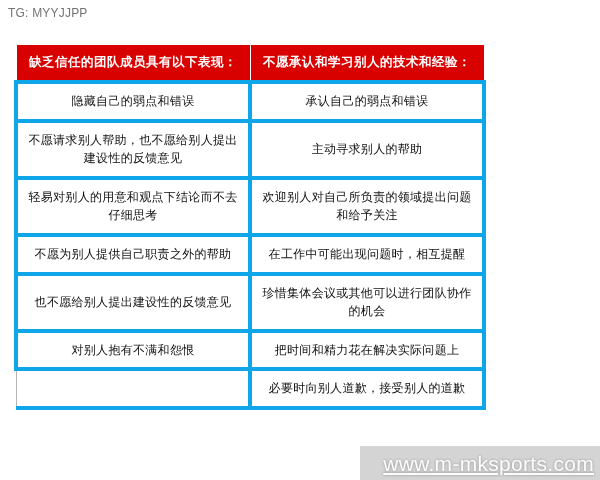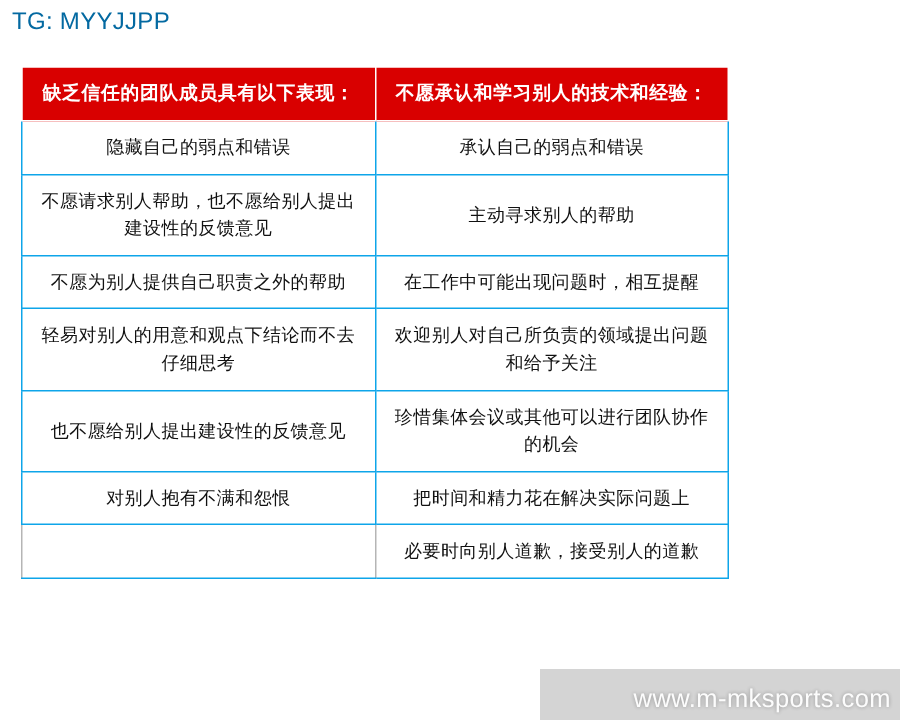--- a/index.html
+++ b/index.html
@@ -11,22 +11,22 @@
     height: 480px;
     background: #ffffff;
     font-family: "Liberation Sans", sans-serif;
     position: relative;
     overflow: hidden;
   }
   .tg-label {
     position: absolute;
     top: 6px;
     left: 8px;
-    font-size: 16px;
-    color: #0369a1;
+    font-size: 12px;
+    color: #737373;
     font-family: "Liberation Sans", sans-serif;
     letter-spacing: 0.2px;
     text-align: right;
   }
   .table-wrap {
     position: absolute;
     top: 44px;
     left: 14px;
     width: 472px;
   }
@@ -39,43 +39,44 @@
     background: #d90000;
     color: #ffffff;
     font-size: 12.5px;
     font-weight: bold;
     text-align: center;
     padding: 9px 6px;
     border: 1px solid #ffffff;
     letter-spacing: 0.5px;
   }
   table.compare td {
-    border: 1px solid #0ea5e9;
+    border: 4px solid #0ea5e9;
     font-size: 12px;
     color: #111111;
     text-align: center;
     padding: 8px 10px;
     line-height: 1.55;
     vertical-align: middle;
     letter-spacing: 0.3px;
   }
   table.compare td.empty {
     border-left: 1px solid #b5b5b5;
     border-right: 1px solid #b5b5b5;
   }
   .watermark {
     position: absolute;
     right: 6px;
     bottom: 4px;
-    font-size: 17px;
+    font-size: 21px;
     color: #ffffff;
     font-family: "Liberation Sans", sans-serif;
     text-shadow: 0 0 3px rgba(0,0,0,0.35);
     opacity: 0.95;
     letter-spacing: 0.3px;
+    text-decoration: underline;
   }
   .wm-plate {
     position: absolute;
     right: 0;
     bottom: 0;
     width: 240px;
     height: 34px;
     background: rgba(160,160,160,0.45);
   }
 </style>
@@ -95,26 +96,26 @@
     <tbody>
       <tr>
         <td>隐藏自己的弱点和错误</td>
         <td>承认自己的弱点和错误</td>
       </tr>
       <tr>
         <td>不愿请求别人帮助，也不愿给别人提出建设性的反馈意见</td>
         <td>主动寻求别人的帮助</td>
       </tr>
       <tr>
+        <td>轻易对别人的用意和观点下结论而不去仔细思考</td>
+        <td>欢迎别人对自己所负责的领域提出问题和给予关注</td>
+      </tr>
+      <tr>
         <td>不愿为别人提供自己职责之外的帮助</td>
         <td>在工作中可能出现问题时，相互提醒</td>
-      </tr>
-      <tr>
-        <td>轻易对别人的用意和观点下结论而不去仔细思考</td>
-        <td>欢迎别人对自己所负责的领域提出问题和给予关注</td>
       </tr>
       <tr>
         <td>也不愿给别人提出建设性的反馈意见</td>
         <td>珍惜集体会议或其他可以进行团队协作的机会</td>
       </tr>
       <tr>
         <td>对别人抱有不满和怨恨</td>
         <td>把时间和精力花在解决实际问题上</td>
       </tr>
       <tr>

